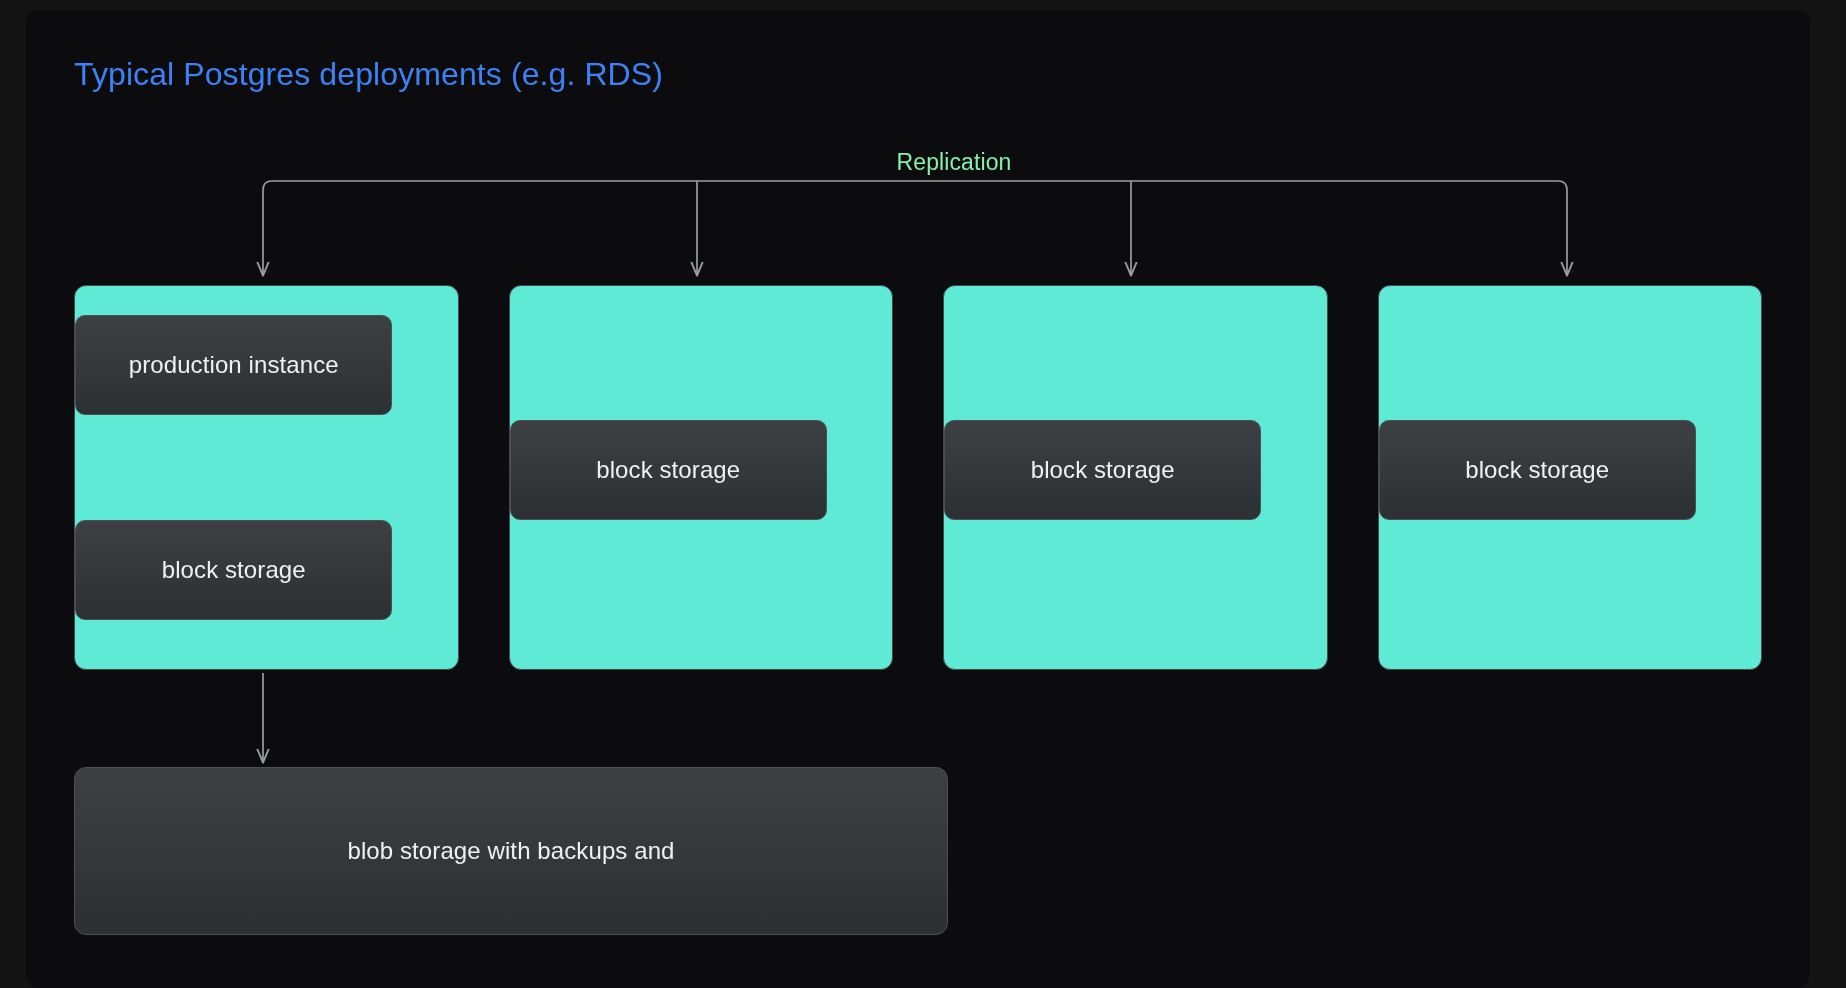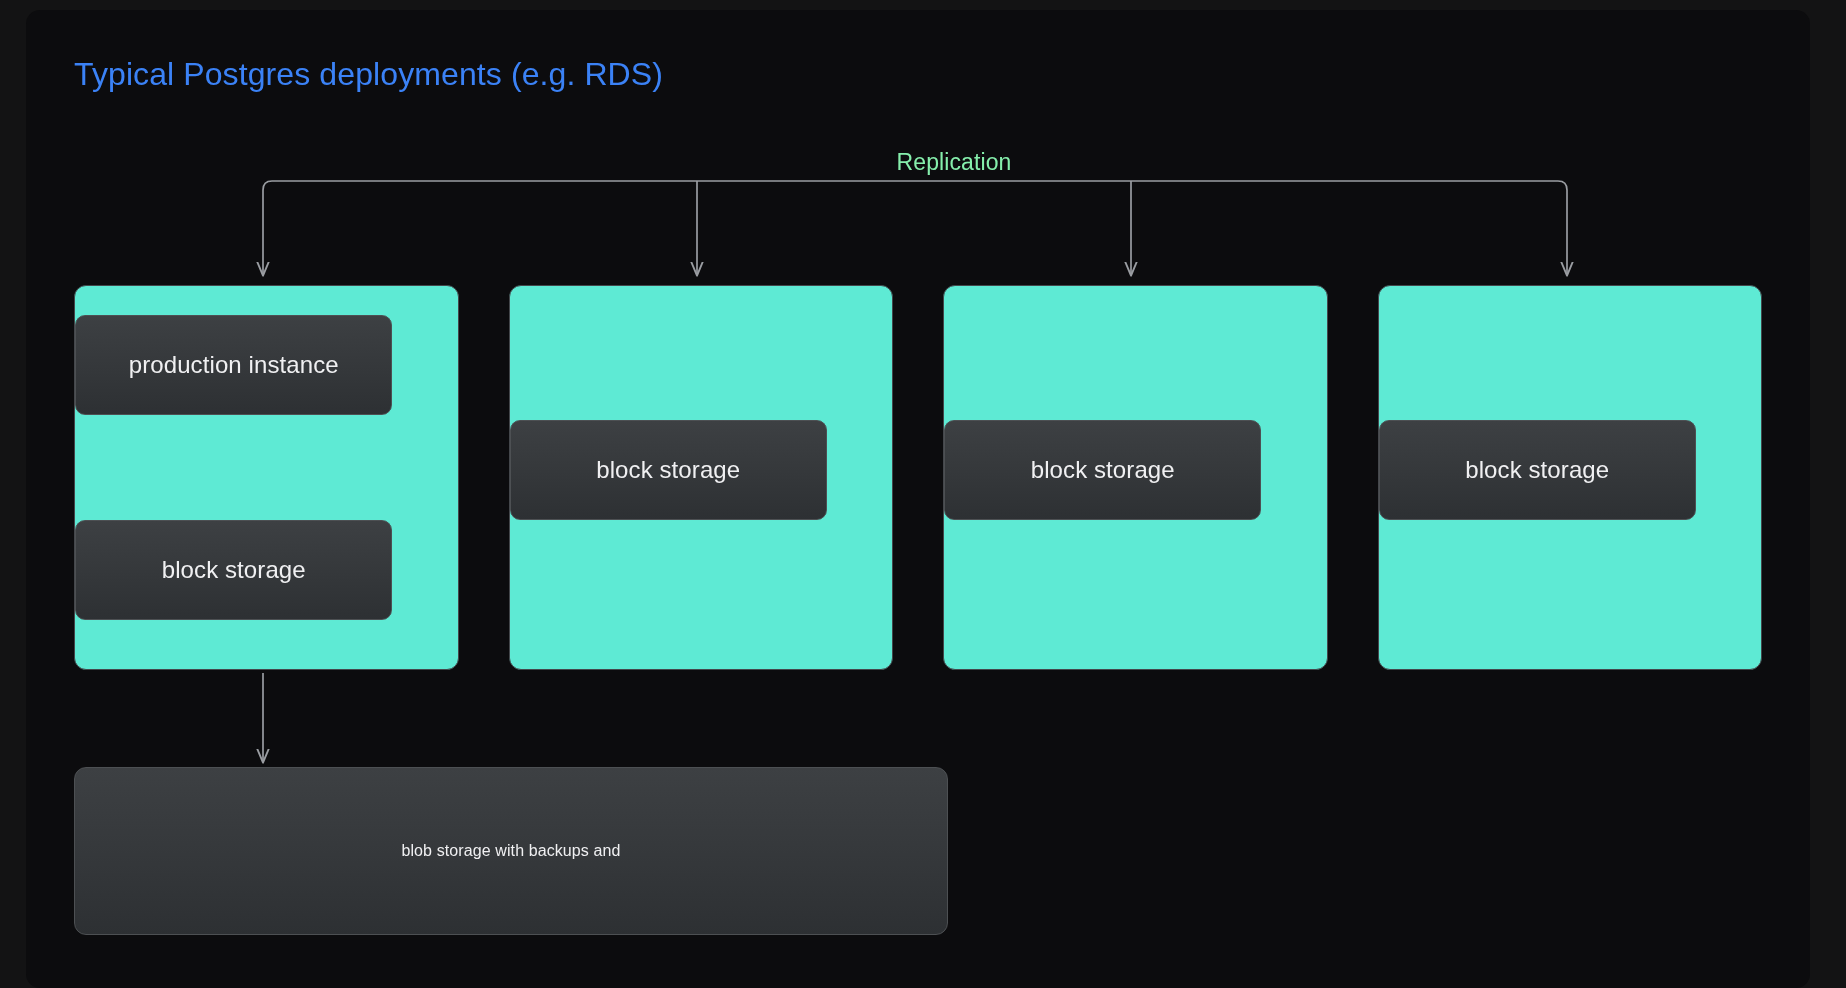--- a/index.html
+++ b/index.html
@@ -116,21 +116,21 @@
     background: linear-gradient(180deg, #3d4043 0%, #35383b 52%, #2d3033 100%);
     border: 1px solid #4d5053;
     display: flex;
     flex-direction: column;
     align-items: center;
     justify-content: center;
     box-sizing: border-box;
   }
   #blob-storage .line {
     color: #f0f0f2;
-    font-size: 16px;
+    font-size: 24px;
     line-height: 1.32;
     letter-spacing: 0.1px;
     text-align: center;
   }
 </style>
 </head>
 <body>
 
 <div id="slide">
 

